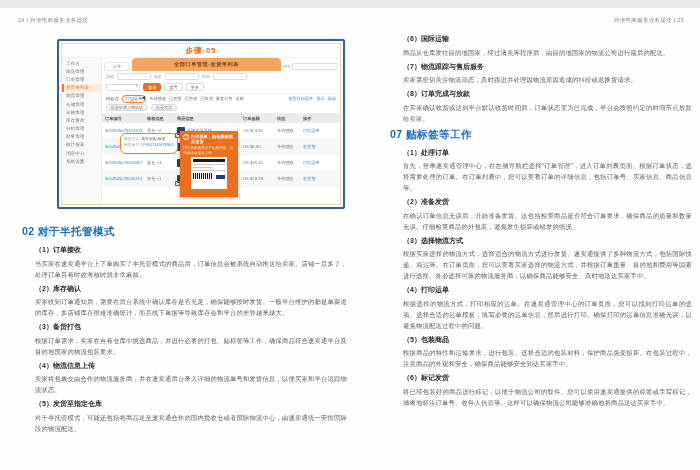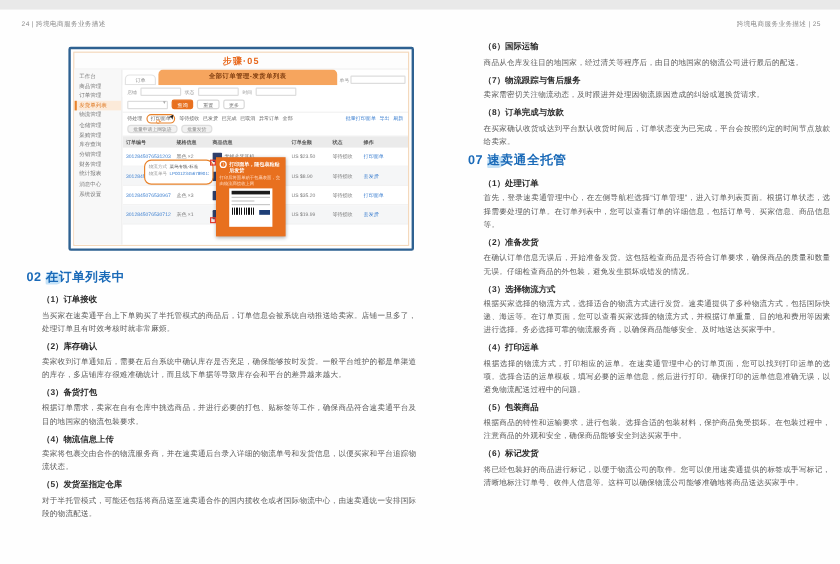--- a/index.html
+++ b/index.html
@@ -268,21 +268,21 @@
 
     <div class="redbox r1"></div>
     <div class="redbox r2"></div>
     <span class="cursor-icon">➤</span>
     <span class="refresh-icon">⟳</span>
   </div>
 
   <div class="col left-col">
     <h2 class="sec-head">
       <span class="swash"></span>
-      <span class="htxt"><span>02</span> <span>在订单列表中</span></span>
+      <span class="htxt"><span>02</span> <span>对于半托管模式</span></span>
     </h2>
     <div class="sec">
       <div class="sec-title">（1）订单接收</div>
       <div class="sec-body">当买家在速卖通平台上下单购买了半托管模式的商品后，订单信息会被系统自动推送给卖家。店铺一旦多了，处理订单且有时效考核时就非常麻烦。</div>
     </div>
     <div class="sec">
       <div class="sec-title">（2）库存确认</div>
       <div class="sec-body">卖家收到订单通知后，需要在后台系统中确认库存是否充足，确保能够按时发货。一般平台维护的都是单渠道的库存，多店铺库存很难准确统计，而且线下单据等导致库存会和平台的差异越来越大。</div>
     </div>
     <div class="sec">
@@ -307,21 +307,21 @@
     <div class="sec">
       <div class="sec-title">（7）物流跟踪与售后服务</div>
       <div class="sec-body">卖家需密切关注物流动态，及时跟进并处理因物流原因造成的纠纷或退换货请求。</div>
     </div>
     <div class="sec">
       <div class="sec-title">（8）订单完成与放款</div>
       <div class="sec-body">在买家确认收货或达到平台默认收货时间后，订单状态变为已完成，平台会按照约定的时间节点放款给卖家。</div>
     </div>
     <h2 class="sec-head">
       <span class="swash"></span>
-      <span class="htxt"><span>07</span> <span>速卖通全托管</span></span>
+      <span class="htxt"><span>07</span> <span>贴标签等工作</span></span>
     </h2>
     <div class="sec">
       <div class="sec-title">（1）处理订单</div>
       <div class="sec-body">首先，登录速卖通管理中心，在左侧导航栏选择“订单管理”，进入订单列表页面。根据订单状态，选择需要处理的订单。在订单列表中，您可以查看订单的详细信息，包括订单号、买家信息、商品信息等。</div>
     </div>
     <div class="sec">
       <div class="sec-title">（2）准备发货</div>
       <div class="sec-body">在确认订单信息无误后，开始准备发货。这包括检查商品是否符合订单要求，确保商品的质量和数量无误。仔细检查商品的外包装，避免发生损坏或错发的情况。</div>
     </div>
     <div class="sec">

